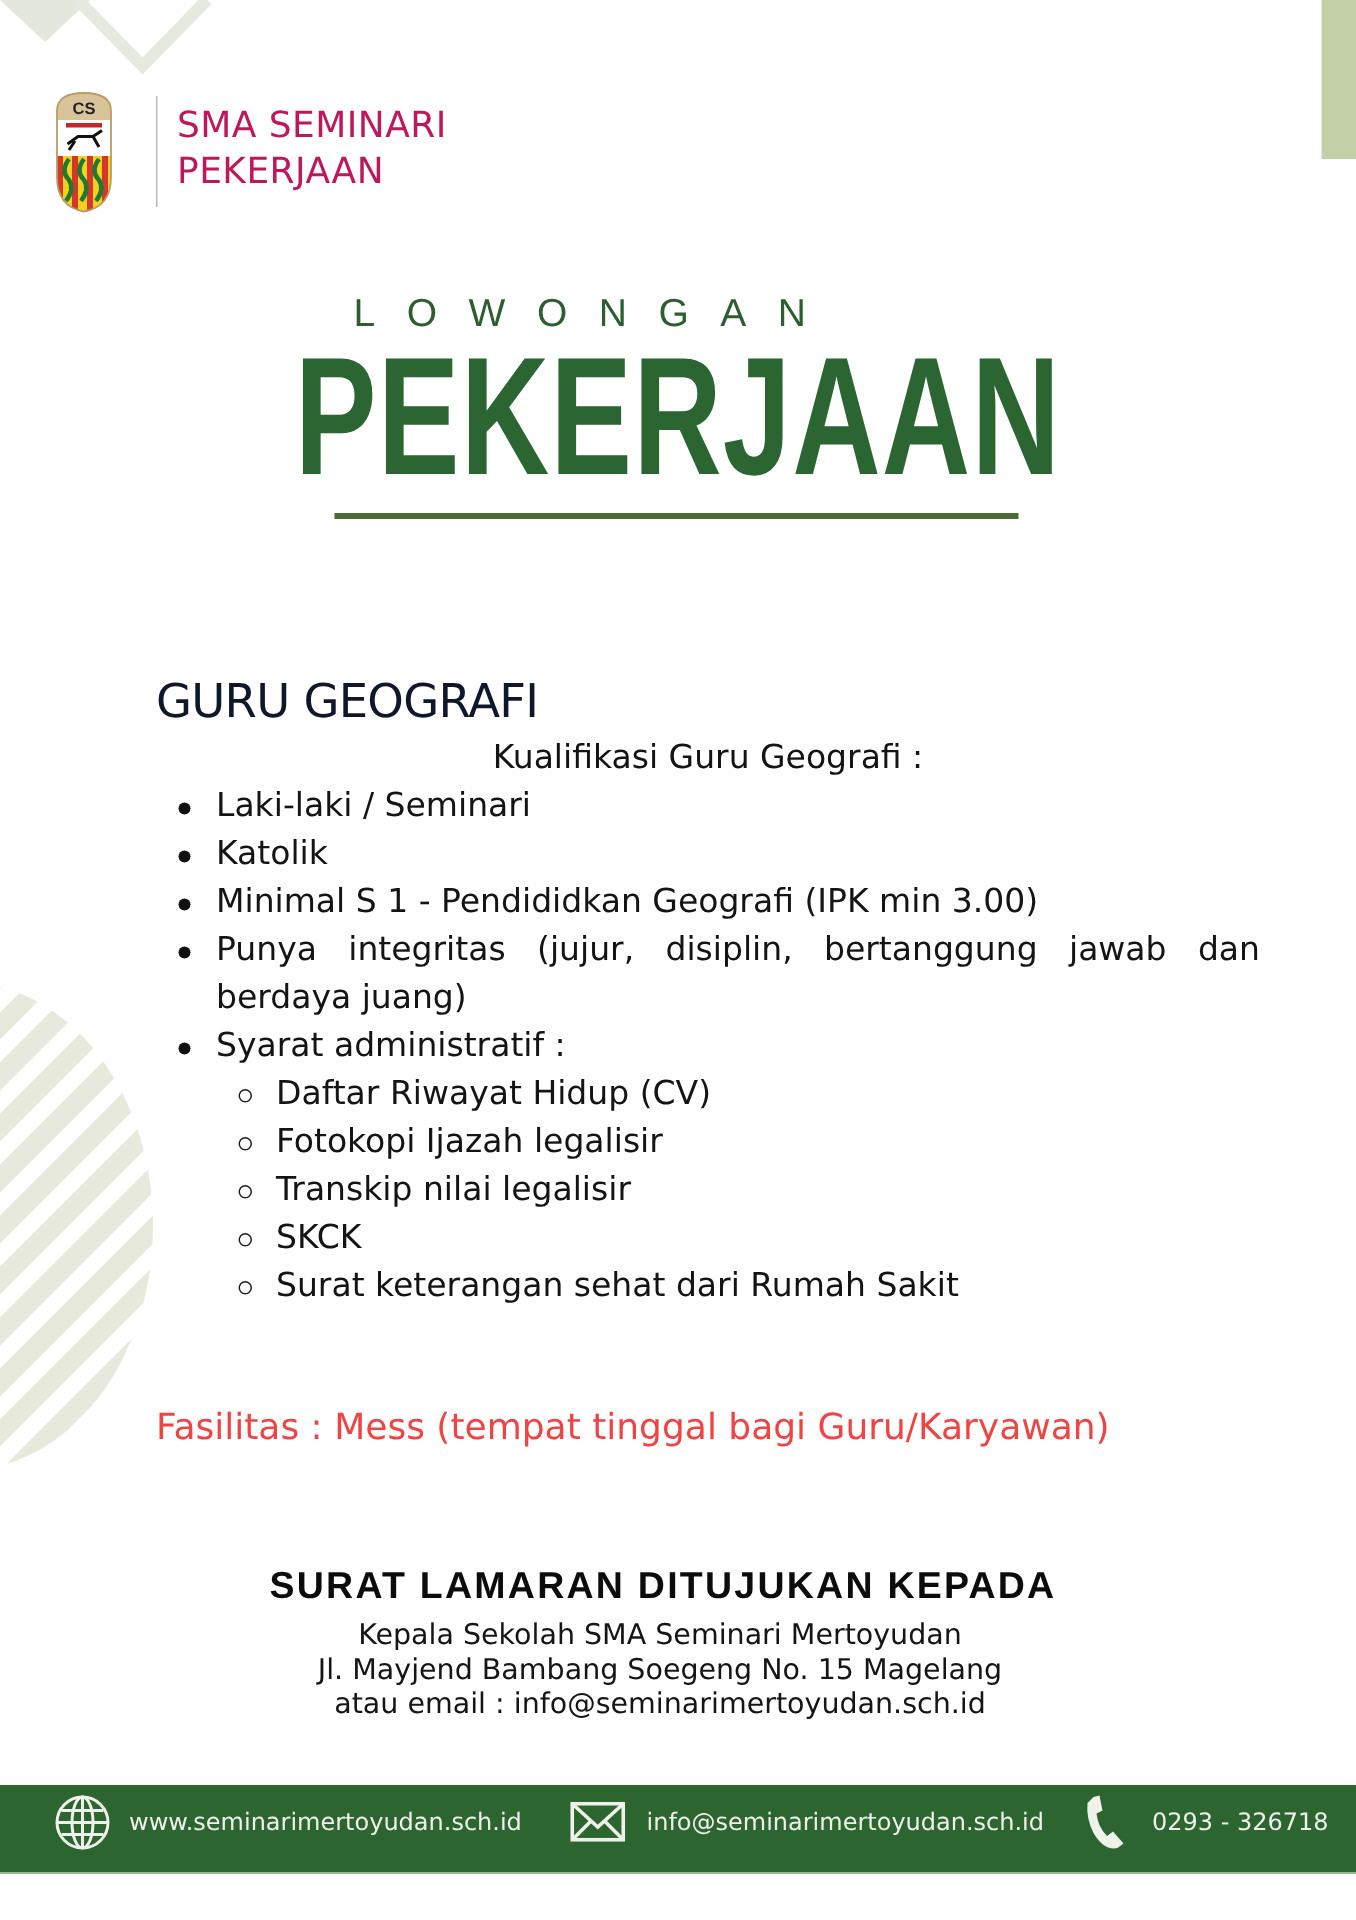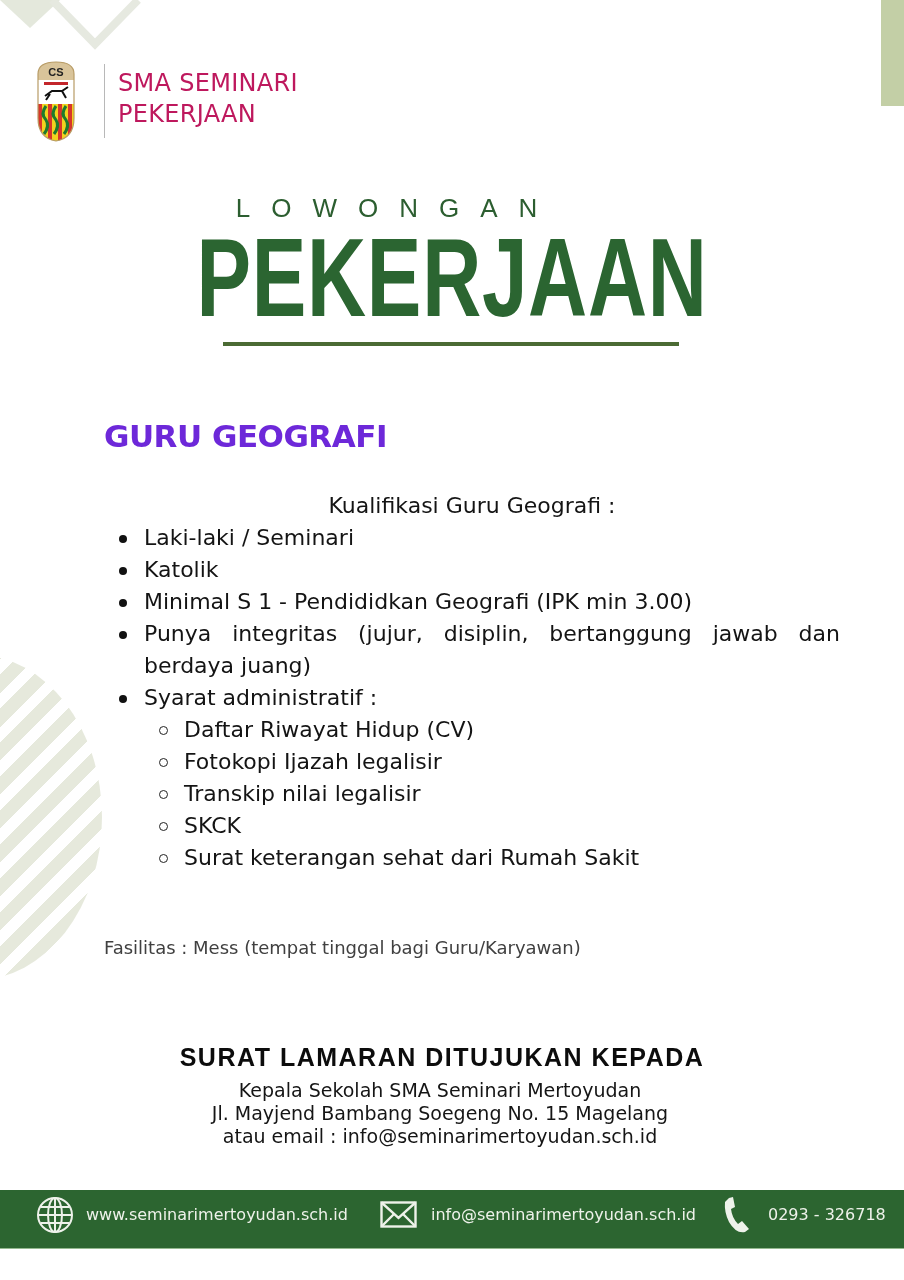--- a/index.html
+++ b/index.html
@@ -20,32 +20,32 @@
   .brand div { white-space: nowrap; }
 
   
   .kicker { position: absolute; left: 0; width: 776px; top: 193px; text-align: center; font-family: "Liberation Sans", sans-serif;
     font-size: 26px; letter-spacing: 21px; color: #2c5e30; padding-left: 18px; }
   .headline { position: absolute; left: 0; width: 904px; top: 222px; text-align: center; font-family: "Liberation Sans", sans-serif;
     font-weight: bold; font-size: 112px; line-height: 112px; color: #2b6531; transform: scaleX(0.73); letter-spacing: 1px; }
   .headline-rule { position: absolute; left: 223px; top: 342px; width: 456px; height: 4px; background: #4b6b34; }
 
   
-  .job-title { position: absolute; left: 104px; top: 418px; font-family: "DejaVu Sans", sans-serif; font-weight: bold;
-    font-size: 31px; color: #6d28d9; letter-spacing: -0.5px; }
+  .job-title { position: absolute; left: 104px; top: 450px; font-family: "DejaVu Sans", sans-serif; font-weight: normal;
+    font-size: 31px; color: #0f172a; letter-spacing: -0.5px; }
   .content { position: absolute; left: 104px; top: 490px; width: 736px; font-family: "DejaVu Sans", sans-serif;
     font-size: 22px; line-height: 32px; color: #141414; }
   .content .intro { margin-bottom: 0; text-align: center; }
   .content ul { list-style: none; }
   .content li.l1 { position: relative; padding-left: 40px; text-align: justify; }
   .content li.l1::before { content: ""; position: absolute; left: 15px; top: 13px; width: 8px; height: 8px; border-radius: 50%; background: #111; }
   .content li.l2 { position: relative; padding-left: 80px; }
   .content li.l2::before { content: ""; position: absolute; left: 55px; top: 12px; width: 7px; height: 7px; border-radius: 50%; border: 1.5px solid #222; }
   .just { text-align: justify; text-align-last: justify; display: block; }
-  .facility { position: absolute; left: 104px; top: 937px; font-size: 18px; color: #404040; font-family: "DejaVu Sans", sans-serif; }
+  .facility { position: absolute; left: 104px; top: 937px; font-size: 24px; color: #ef4444; font-family: "DejaVu Sans", sans-serif; }
 
   
   .apply-heading { position: absolute; left: 0; width: 884px; top: 1043px; text-align: center; font-family: "Liberation Sans", sans-serif;
     font-weight: bold; font-size: 25px; letter-spacing: 1.5px; color: #0c0c0c; }
   .apply-lines { position: absolute; left: 0; width: 880px; top: 1079px; text-align: center; font-family: "DejaVu Sans", sans-serif;
     font-size: 19px; line-height: 23px; color: #151515; }
 
   
   .footer { position: absolute; left: 0; top: 1190px; width: 904px; height: 59px; background: #2c6530; border-bottom: 1px solid #94b98f; }
   .f-item { position: absolute; top: 0; height: 49px; display: flex; align-items: center; color: #eef2ea;

